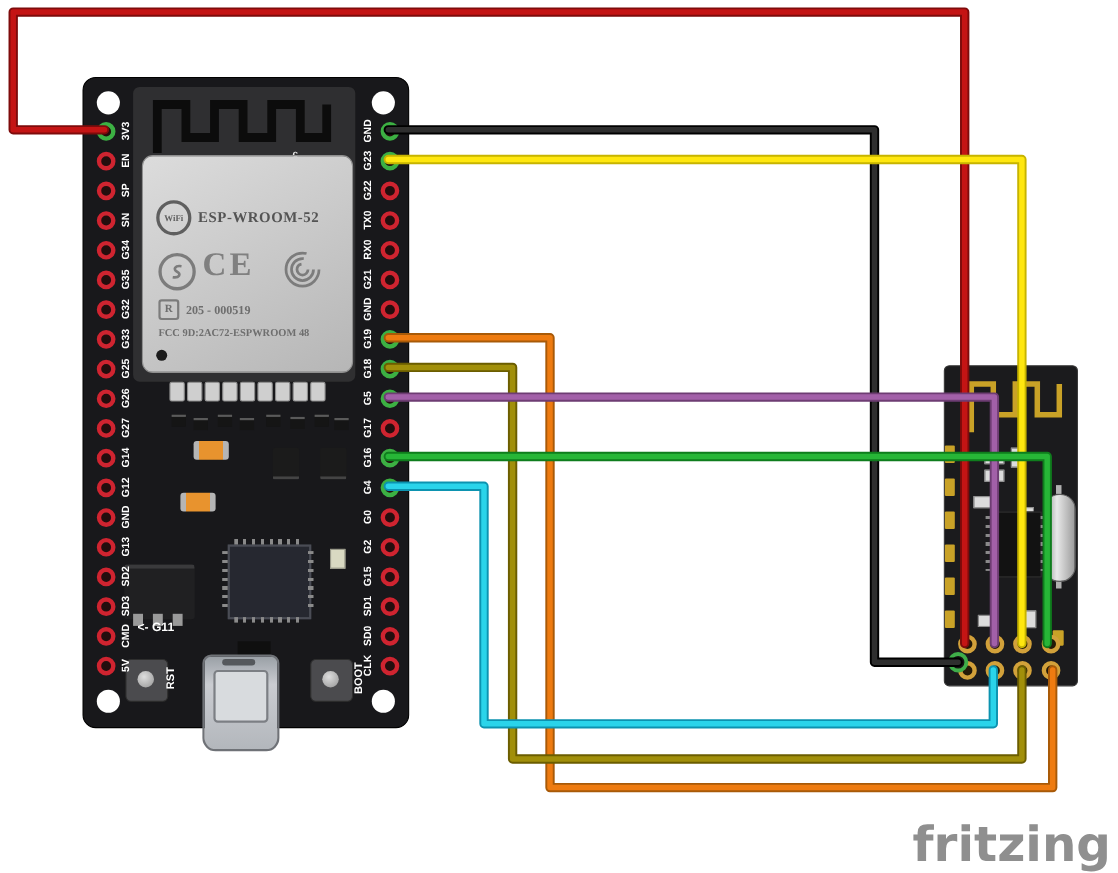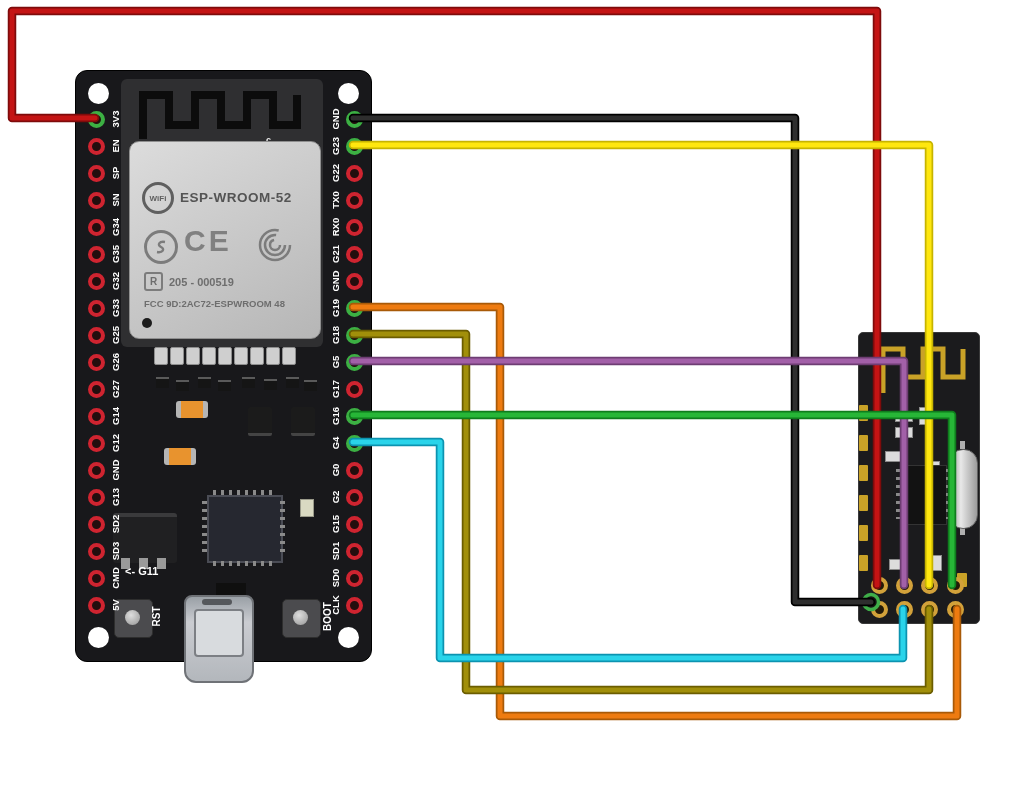--- a/index.html
+++ b/index.html
@@ -10,21 +10,21 @@
   #esp32{left:75px;top:70px;width:295px;height:590px;background:#18181b;border:1px solid #000;
          border-radius:12px;}
   #nrf{left:858px;top:332px;width:120px;height:290px;background:#1b1b1d;border:1px solid #3a3a3a;
        border-radius:5px;}
   .hole{position:absolute;width:21px;height:21px;border-radius:50%;background:#fff;}
   
   .module{position:absolute;left:45px;top:8px;width:202px;height:268px;background:#2f2f31;border-radius:6px;}
   .ant-svg{position:absolute;left:8px;top:4px;}
   .cmark{position:absolute;left:145px;top:56px;color:#e8e8e8;font-size:9px;font-weight:bold;}
   .shield{position:absolute;left:53px;top:70px;width:190px;height:196px;border-radius:10px;
-          background:linear-gradient(150deg,#dcdcdc,#b6b6b6);border:1px solid #8f8f8f;}
+          background:linear-gradient(150deg,#dcdcdc,#b6b6b6);border:1px solid #8f8f8f;font-family:Liberation Serif, serif;}
   .logo-circle{position:absolute;left:12px;top:40px;width:26px;height:26px;border:3px solid #5f5f5f;
                border-radius:50%;display:flex;align-items:center;justify-content:center;
                font-size:8px;font-weight:bold;color:#5f5f5f;}
   .model{position:absolute;left:50px;top:48px;font-size:13.5px;font-weight:bold;color:#545454;letter-spacing:.5px;}
   .cert-circle{position:absolute;left:14px;top:88px;width:28px;height:28px;border:3px solid #7c7c7c;border-radius:50%;}
   .cert-circle svg{position:absolute;left:4px;top:4px;}
   .ce{position:absolute;left:54px;top:82px;font-size:30px;font-weight:bold;color:#808080;letter-spacing:3px;}
   .spiral{position:absolute;left:126px;top:84px;}
   .reg-row{position:absolute;left:14px;top:130px;display:flex;align-items:center;gap:6px;}
   .r-box{width:15px;height:15px;border:2px solid #7c7c7c;border-radius:3px;display:flex;align-items:center;
@@ -319,13 +319,14 @@
       <g>
         <polyline points="353,415 952,415 952,585" fill="none" stroke="#0f7d1d" stroke-width="8.5" stroke-linecap="round" stroke-linejoin="round"></polyline>
         <polyline points="353,415 952,415 952,585" fill="none" stroke="#27b637" stroke-width="5" stroke-linecap="round" stroke-linejoin="round"></polyline>
       </g>
       <g>
         <polyline points="353,442 440,442 440,658 903,658 903,609" fill="none" stroke="#0c93b0" stroke-width="8.5" stroke-linecap="round" stroke-linejoin="round"></polyline>
         <polyline points="353,442 440,442 440,658 903,658 903,609" fill="none" stroke="#2ad4ea" stroke-width="5" stroke-linecap="round" stroke-linejoin="round"></polyline>
       </g>
     </svg>
 
+  <div class="watermark">fritzing</div>
 </div>
 
 </body></html>

